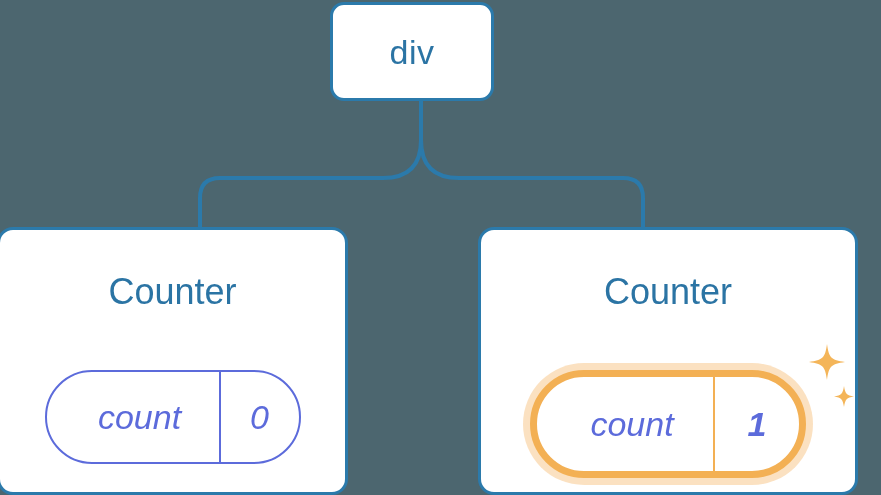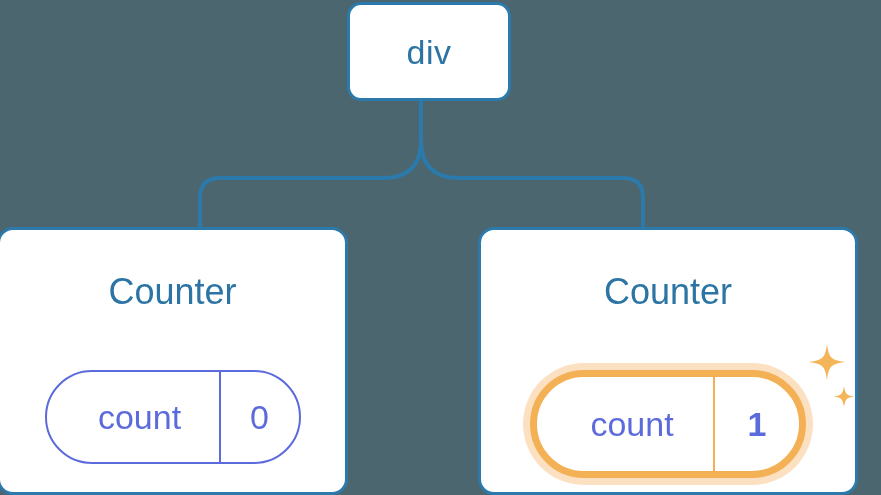--- a/index.html
+++ b/index.html
@@ -37,21 +37,21 @@
     background: #ffffff;
     border: 3px solid #2b7aab;
     border-radius: 14px;
     display: flex;
     flex-direction: column;
     align-items: center;
   }
 
   
   #node-root {
-    left: 347px;
+    left: 330px;
     top: 2px;
     width: 164px;
     height: 99px;
     justify-content: center;
   }
   #node-root .node-title {
     font-size: 34px;
     color: #2b74a4;
     letter-spacing: .5px;
     line-height: 1;
@@ -98,20 +98,21 @@
     z-index: 2;
   }
   .pill .pill-key,
   .pill .pill-val {
     display: flex;
     align-items: center;
     justify-content: center;
     color: #5c6bdb;
     font-size: 34px;
     line-height: 1;
+    font-style: italic;
   }
   .pill .pill-key {
     width: 172px;
     padding-left: 14px;
     box-sizing: border-box;
   }
   .pill .pill-val {
     width: 78px;
     border-left: 2px solid #5c6bdb;
   }

